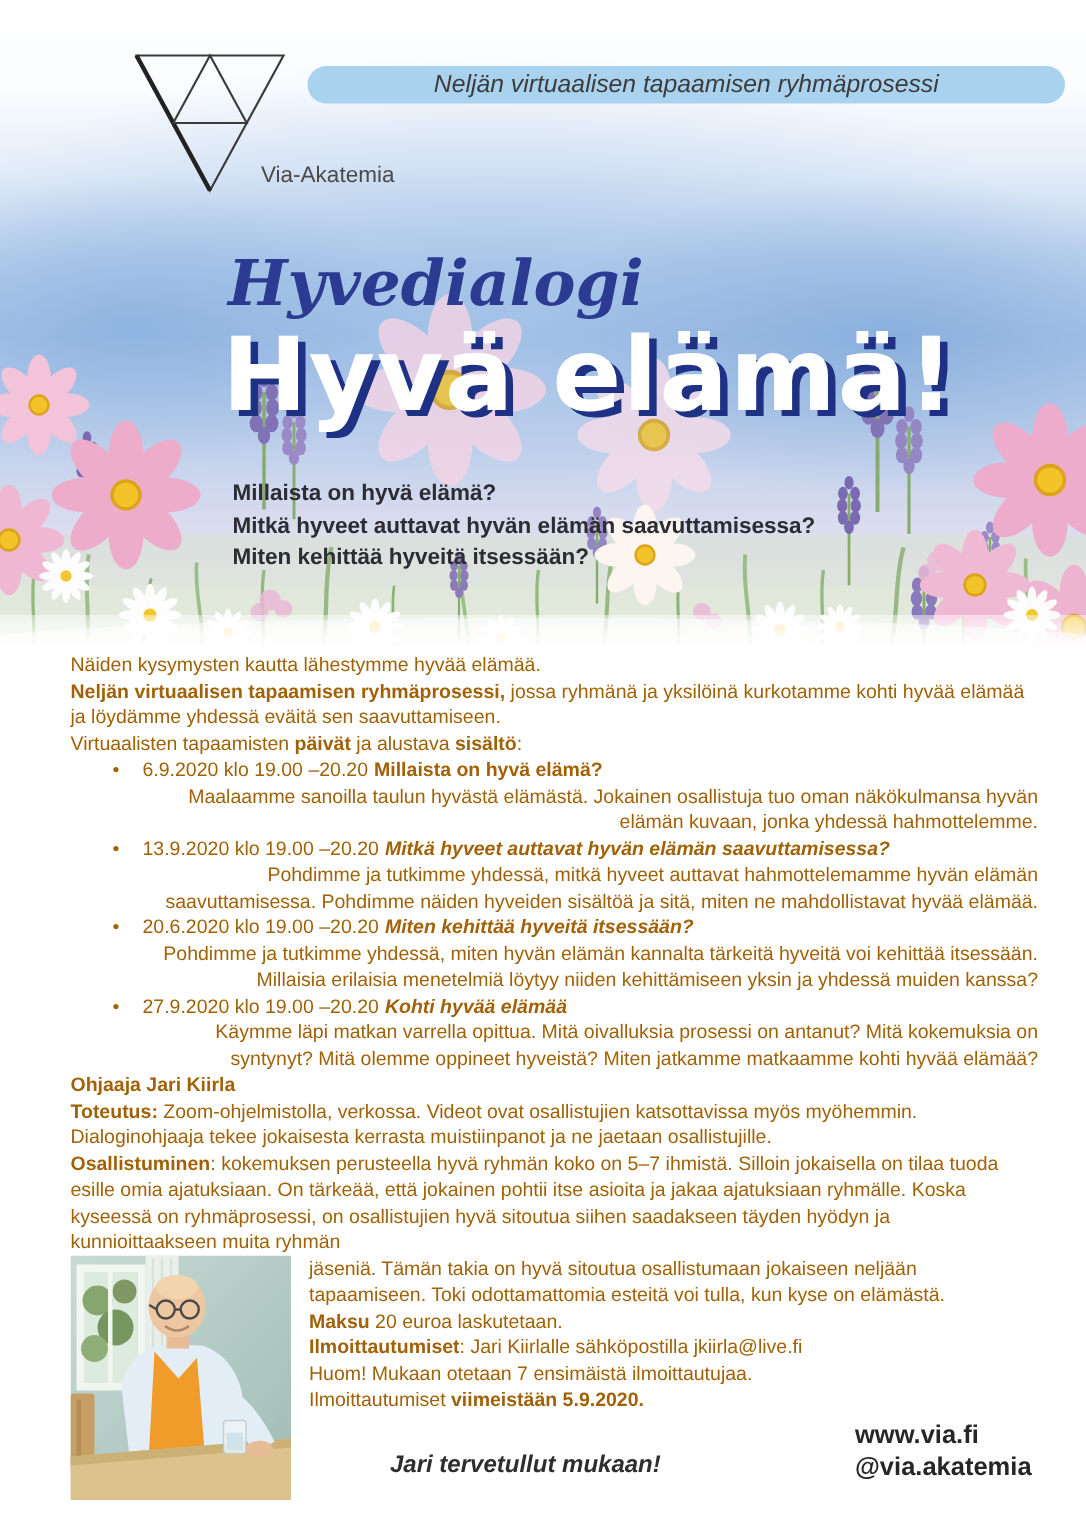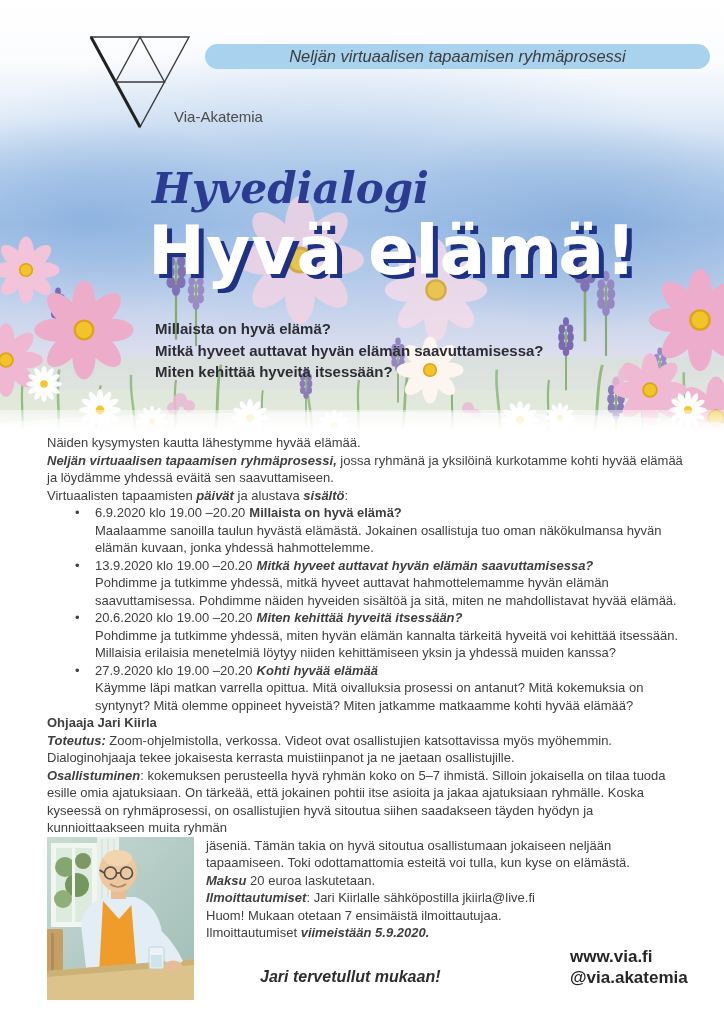--- a/index.html
+++ b/index.html
@@ -25,30 +25,30 @@
     font-style:italic; font-size:16.5px; color:#3c3c3c; }
   .script-title { position:absolute; left:152px; top:164px; font-family:"DejaVu Serif",serif;
     font-style:italic; font-weight:bold; font-size:42px; color:#2c3b92;text-align:right; }
   .main-title { position:absolute; left:148px; top:211px; font-family:"DejaVu Sans",sans-serif;
     font-weight:bold; font-size:68px; color:#ffffff; letter-spacing:1px; text-shadow:5px 4px 0 #1f3184; }
   .questions { position:absolute; left:155px; top:318px; font-weight:bold; font-size:15px;
     line-height:21.5px; color:#2c2c33; }
 
   
   .content { position:absolute; left:47px; top:434px; width:645px;
-    font-size:13px; line-height:17.5px; color:#404040; }
+    font-size:13px; line-height:17.5px; color:#a16207; }
   .content p { margin:0; }
   .sessions { list-style:none; margin:0; padding:0; }
   .sessions li { position:relative; padding-left:48px; }
   .sessions li::before { content:"\2022"; position:absolute; left:28px; top:0; }
   .s-title { margin-left:4px; font-weight:bold; }
   .it { font-style:italic; }
-  .s-desc { display:block; }
+  .s-desc { display:block;text-align:right; }
   .fac-heading { font-weight:bold; margin-top:7px; }
-  b { font-weight:bold;font-style:italic; }
+  b { font-weight:bold; }
 
   .photo-row { display:flex; margin-top:0; }
   .photo-box { flex:none; width:147px; height:163px; margin-right:12px; }
   .beside { width:486px; }
 
   .footer-welcome { position:absolute; left:260px; top:968px; font-size:16px; font-weight:bold;
     font-style:italic; color:#2e2e2e; }
   .footer-web { position:absolute; left:570px; top:946px; font-size:17px; font-weight:bold;
     color:#262626; line-height:21px; }
 </style>

